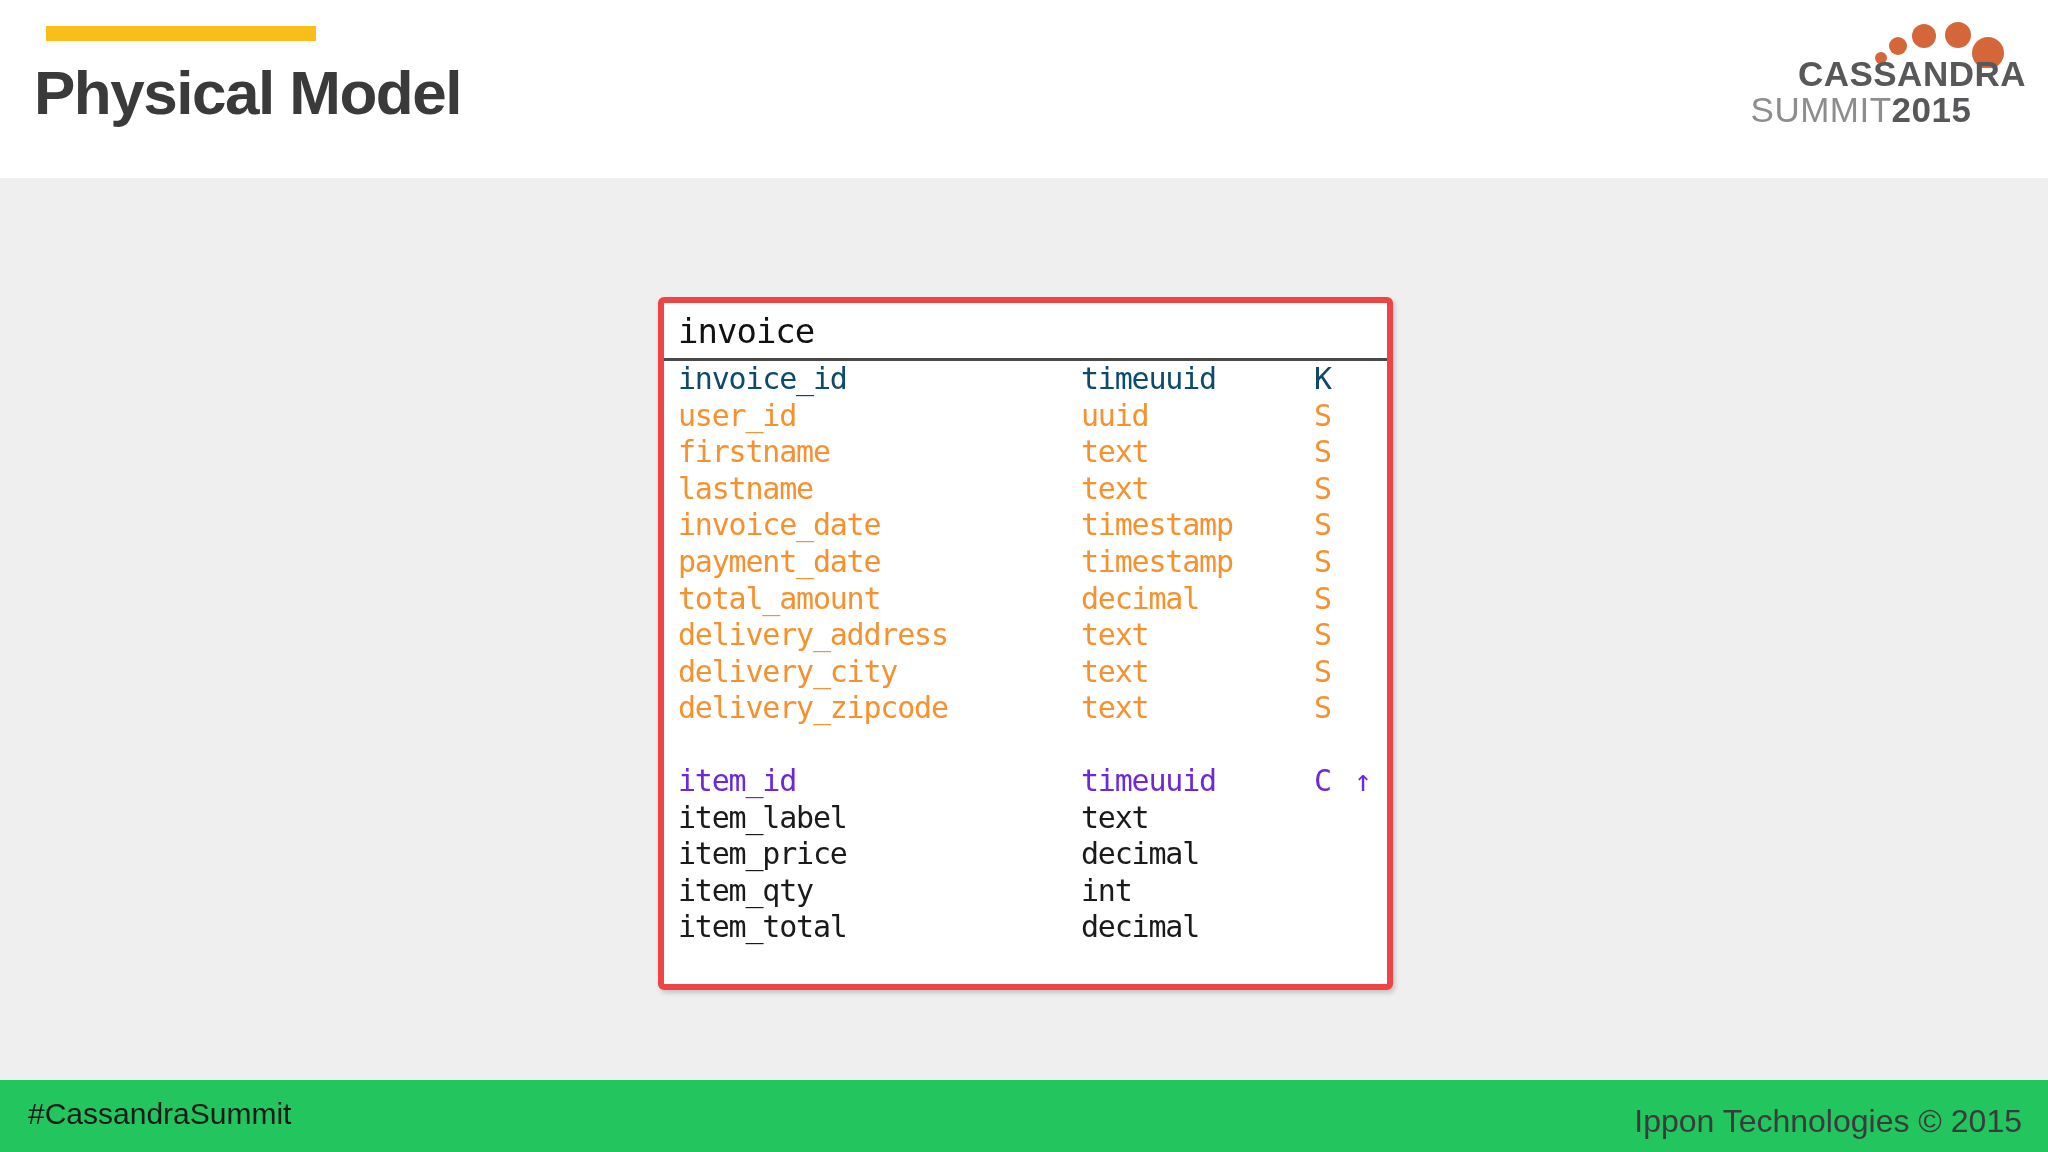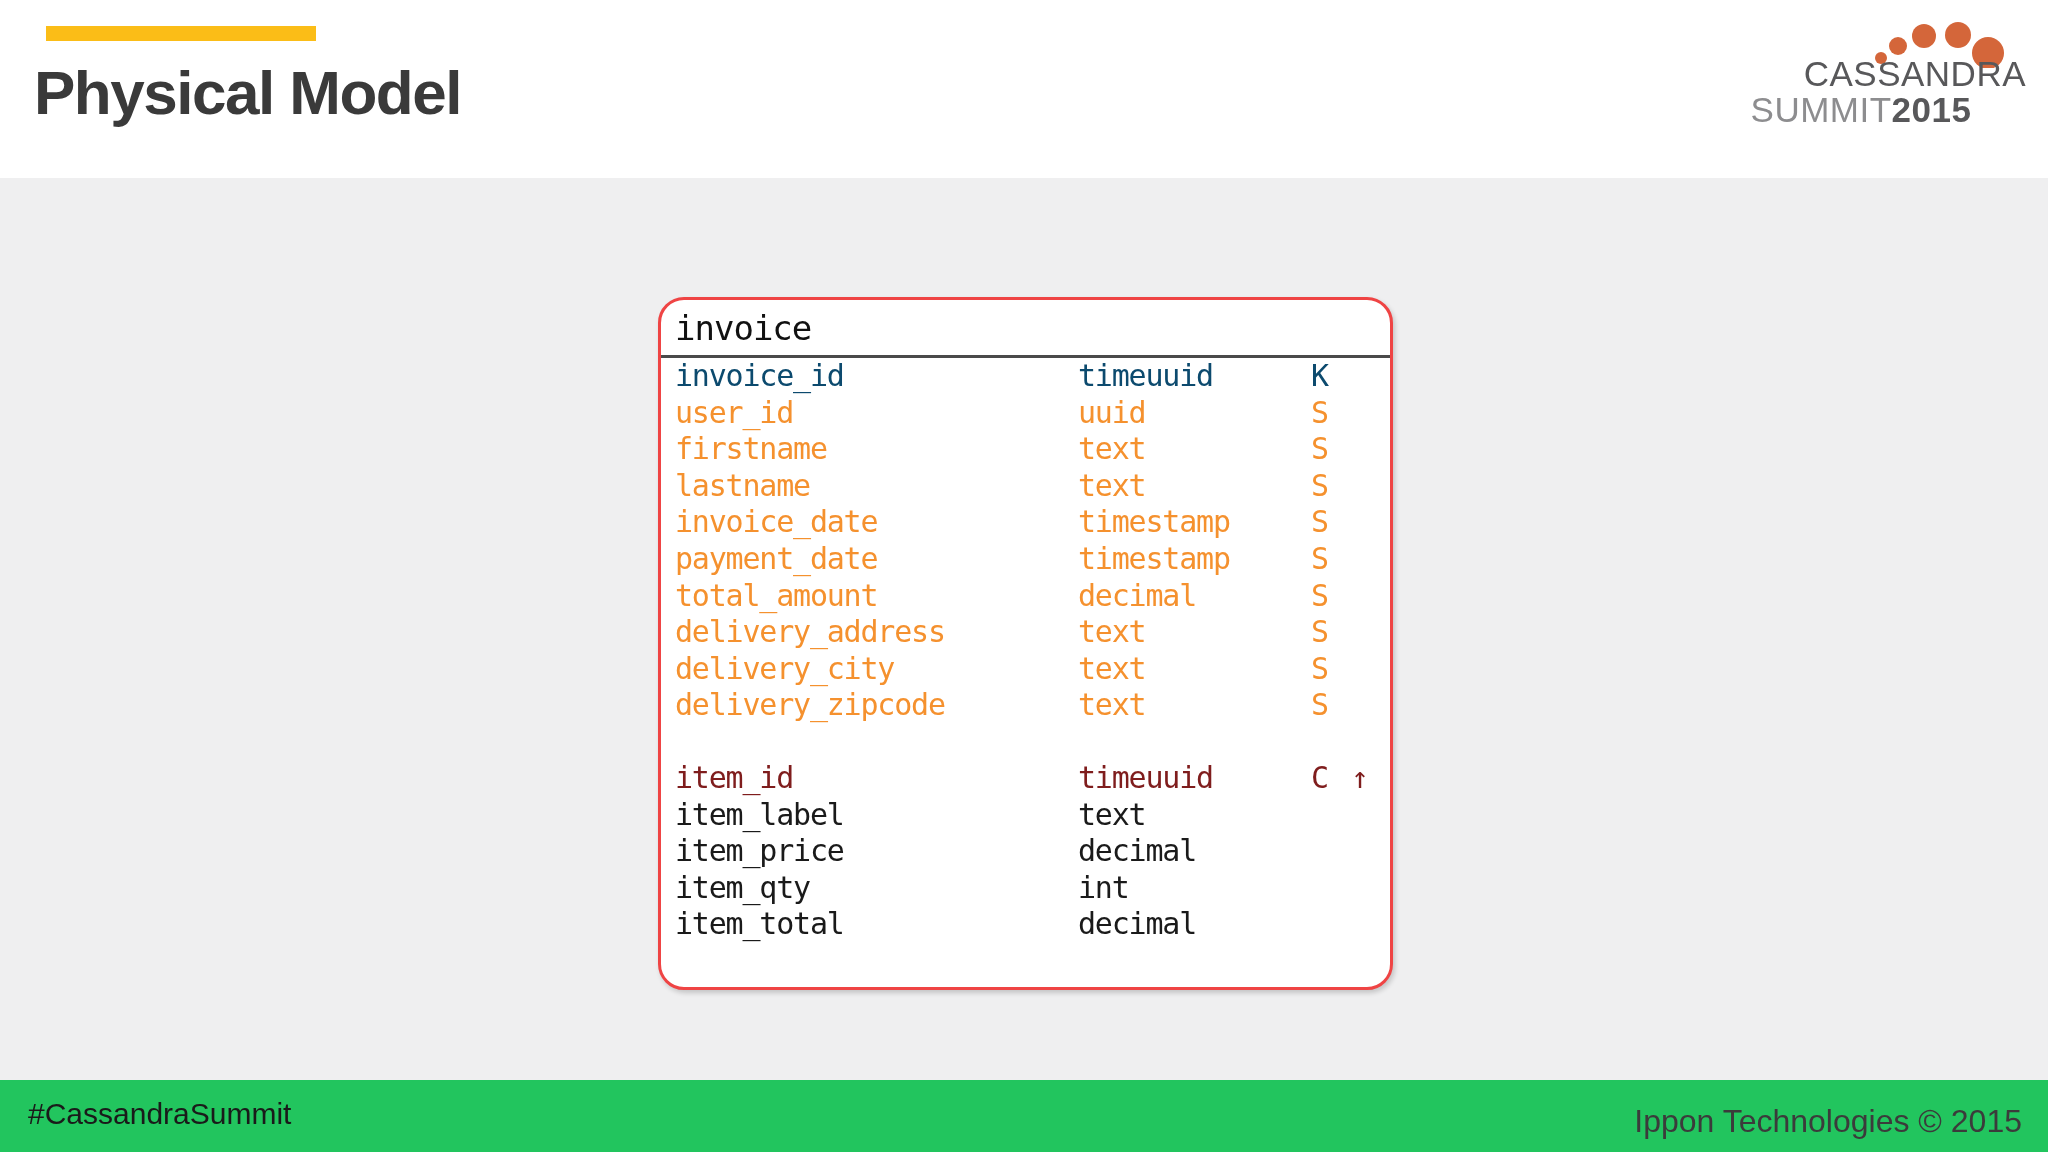--- a/index.html
+++ b/index.html
@@ -46,21 +46,21 @@
     right: 22px; top: 8px;
     width: 330px; height: 135px;
   }
   .logo svg { display: block; }
   .logo-word-top {
     position: absolute;
     left: 0; top: 48px;
     width: 330px;
     text-align: right;
     font-family: "Liberation Sans", sans-serif;
-    font-weight: normal;
+    font-weight: bold;
     font-size: 35px;
     letter-spacing: 0.5px;
     color: #58585a;
     line-height: 1;
   }
   .logo-word-bottom {
     position: absolute;
     left: 0; top: 84px;
     width: 330px;
     text-align: center;
@@ -99,22 +99,22 @@
     color: #3b3b3b;
     line-height: 1.2;
   }
 
   
   .table-card {
     position: absolute;
     left: 658px; top: 297px;
     width: 735px; height: 693px;
     background: #ffffff;
-    border: 3px solid #ef4444;
-    border-radius: 26px;
+    border: 6px solid #ef4444;
+    border-radius: 6px;
     box-sizing: border-box;
     box-shadow: 2px 3px 5px rgba(0,0,0,0.18);
   }
   .table-card-header {
     position: absolute;
     left: 0; top: 0;
     width: 100%;
     height: 58px;
     border-bottom: 3px solid #4a4a4a;
     box-sizing: border-box;
@@ -161,21 +161,21 @@
   }
   .col-arrow {
     position: absolute;
     left: 690px;
     letter-spacing: -1.2px;
     font-size: 30px;
   }
 
   .c-partition { color: #0c4a6e; }
   .c-static    { color: #f5912e; }
-  .c-cluster   { color: #7f1d1d; }
+  .c-cluster   { color: #6d28d9; }
   .c-regular   { color: #1a1a1a; }
 </style>
 </head>
 <body>
 
 <div class="header-band">
   <div class="title-accent-bar"></div>
   <div class="slide-title">Physical Model</div>
 
   <div class="logo">

